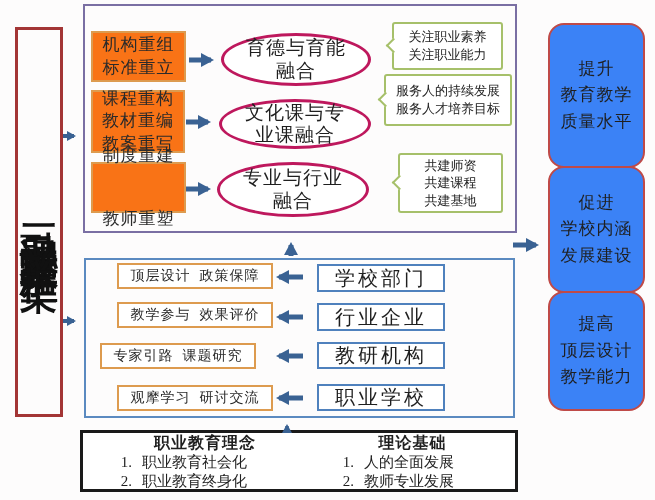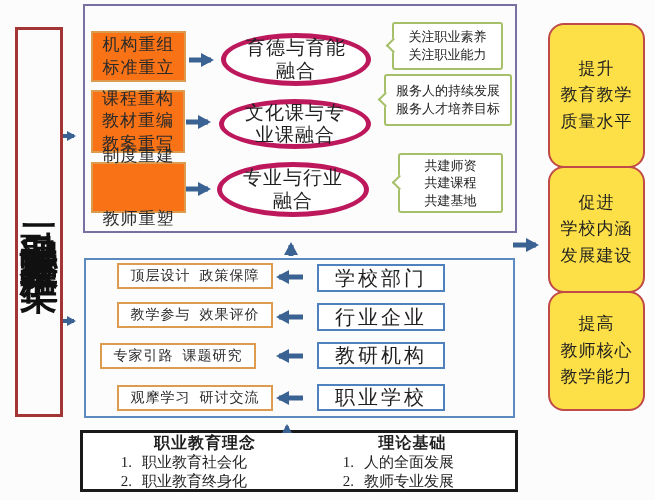--- a/index.html
+++ b/index.html
@@ -45,21 +45,21 @@
     border: 2px solid #dd9b4f; background: #f97316;
     display: flex; flex-direction: column; align-items: center; justify-content: center;
     font-size: 17px; line-height: 1.32; letter-spacing: 1px; color: #2a2a2a;
   }
   .ob1 { left: 91px; top: 31px;  width: 95px; height: 51px; }
   .ob2 { left: 91px; top: 90px;  width: 94px; height: 63px; }
   .ob3 { left: 91px; top: 162px; width: 95px; height: 51px; gap: 40px; }
 
   
   .ellipse {
-    border: 5px solid #be185d; border-radius: 50%; background: #fff;
+    border: 3px solid #be185d; border-radius: 50%; background: #fff;
     display: flex; flex-direction: column; align-items: center; justify-content: center;
     font-size: 19px; line-height: 1.18; letter-spacing: 1px;
   }
   .el1 { left: 221px; top: 33px;  width: 150px; height: 53px; }
   .el2 { left: 219px; top: 99px;  width: 152px; height: 50px; }
   .el3 { left: 217px; top: 162px; width: 152px; height: 55px; }
 
   
   .callout {
     border: 2px solid #a6c06a; border-radius: 3px; background: #fff;
@@ -104,21 +104,21 @@
   .bcol .bitem { font-size: 15px; line-height: 19px; display: flex; }
   .bcol .bitem .num { width: 20px; text-align: right; margin-right: 10px; }
   .bcol-left  { left: 100px; width: 210px; }
   .bcol-right { left: 320px; width: 185px; }
   .bcol-left  .bitem { padding-left: 12px; }
   .bcol-right .bitem { padding-left: 14px; }
 
   
   .rbox {
     left: 548px; width: 97px;
-    border: 2px solid #bf4a48; border-radius: 16px; background: #fde047;
+    border: 2px solid #bf4a48; border-radius: 16px; background: #3b82f6;
     display: flex; flex-direction: column; align-items: center; justify-content: center;
     font-size: 17px; line-height: 1.55; letter-spacing: 1px;
   }
   .r1 { top: 23px;  height: 145px; }
   .r2 { top: 166px; height: 127px; }
   .r3 { top: 291px; height: 120px; }
 
   .arrows-overlay { left: 0; top: 0; width: 655px; height: 500px; pointer-events: none; }
 </style>
 </head>
@@ -218,21 +218,21 @@
     <span>教育教学</span>
     <span>质量水平</span>
   </div>
   <div class="abs rbox r2">
     <span>促进</span>
     <span>学校内涵</span>
     <span>发展建设</span>
   </div>
   <div class="abs rbox r3">
     <span>提高</span>
-    <span>教师核心</span>
+    <span>顶层设计</span>
     <span>教学能力</span>
   </div>
 
   <svg class="abs arrows-overlay" viewBox="0 0 655 500" xmlns="http://www.w3.org/2000/svg">
     <defs>
       <marker id="ah" markerUnits="userSpaceOnUse" markerWidth="16" markerHeight="16" refX="10" refY="7" orient="auto">
         <path d="M0,0 L13,7 L0,14 Z" fill="#3a6293"></path>
       </marker>
       <marker id="ahs" markerUnits="userSpaceOnUse" markerWidth="12" markerHeight="12" refX="7" refY="5" orient="auto">
         <path d="M0,0 L9,5 L0,10 Z" fill="#3a6293"></path>

